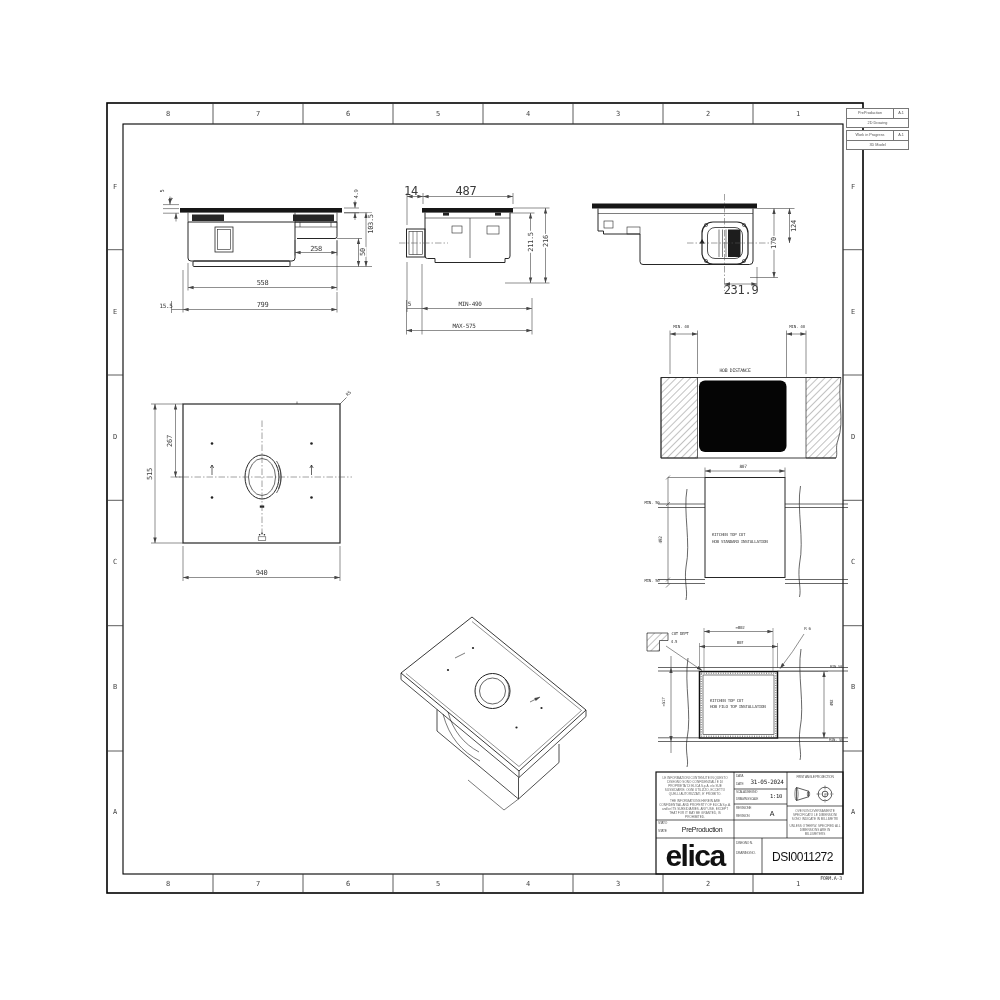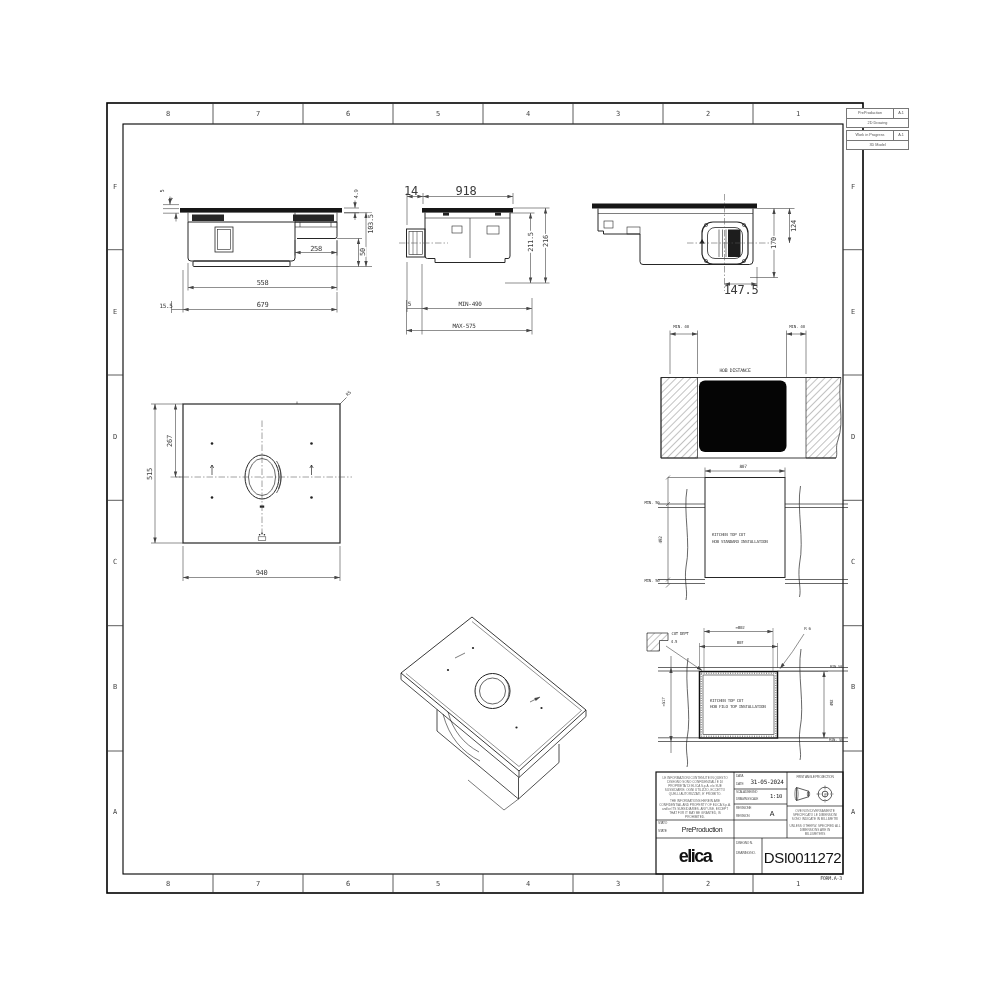--- a/index.html
+++ b/index.html
@@ -287,34 +287,34 @@
 <div class="lbl zone" style="left:853px;top:812px">A</div>
 <div class="lbl s5" style="left:831px;top:877.5px">FORM.A-3</div>
 
 <div class="lbl rot s55" style="left:162.5px;top:191px">5</div>
 <div class="lbl rot s55" style="left:172px;top:199px">4</div>
 <div class="lbl rot s55" style="left:356.5px;top:194px">4.9</div>
 <div class="lbl rot s7 bg" style="left:370.5px;top:224px">103.5</div>
 <div class="lbl rot s7 bg" style="left:362.5px;top:251.5px">50</div>
 <div class="lbl s7" style="left:316px;top:248.5px">258</div>
 <div class="lbl s7" style="left:262.5px;top:283px">558</div>
-<div class="lbl s7" style="left:262.5px;top:305px">679</div>
+<div class="lbl s7" style="left:262.5px;top:305px">799</div>
 <div class="lbl s6" style="left:166px;top:305.5px">15.5</div>
 
 <div class="lbl s65" style="left:411px;top:191px">14</div>
-<div class="lbl s65" style="left:466px;top:191px">918</div>
+<div class="lbl s65" style="left:466px;top:191px">487</div>
 <div class="lbl rot s7 bg" style="left:530.5px;top:242px">211.5</div>
 <div class="lbl rot s7 bg" style="left:545.5px;top:241px">216</div>
 <div class="lbl s6" style="left:409.5px;top:303.5px">5</div>
 <div class="lbl s6" style="left:470px;top:303.5px">MIN-490</div>
 <div class="lbl s6" style="left:464px;top:325.5px">MAX-575</div>
 
 <div class="lbl rot s7" style="left:793.5px;top:226px">124</div>
 <div class="lbl rot s7 bg" style="left:774px;top:243px">170</div>
-<div class="lbl s65" style="left:741px;top:290px">147.5</div>
+<div class="lbl s65" style="left:741px;top:290px">231.9</div>
 
 <div class="lbl rot s7" style="left:169.5px;top:440.5px">267</div>
 <div class="lbl rot s7" style="left:149.5px;top:473.5px">515</div>
 <div class="lbl s7" style="left:261.5px;top:573px">940</div>
 <div class="lbl r45 s45" style="left:349px;top:393.5px">R5</div>
 
 <div class="lbl s42" style="left:681px;top:327px">MIN. 40</div>
 <div class="lbl s42" style="left:797px;top:327px">MIN. 40</div>
 <div class="lbl s48" style="left:735px;top:370.5px">HOB DISTANCE</div>
 
@@ -352,32 +352,32 @@
   <div class="row2">3D Model</div>
 </div>
 
 <div class="conf" style="left:659px;top:776px;width:72px">
   <p>LE INFORMAZIONI CONTENUTE IN QUESTO DISEGNO SONO CONFIDENZIALI E DI PROPRIETA' DI ELICA S.p.A. e/o SUE SUSSIDIARIE. OGNI UTILIZZO, ECCETTO QUELLI AUTORIZZATI, E' PROIBITO.</p>
   <p>THE INFORMATIONS HEREIN ARE CONFIDENTIAL AND PROPERTY OF ELICA S.p.A. and/or ITS SUBSIDIARIES. ANY USE, EXCEPT THAT FOR IT MAY BE GRANTED, IS PROHIBITED.</p>
 </div>
 <div class="lbl lft tbl s33" style="left:658px;top:824px">STATO</div>
 <div class="lbl lft tbl s33" style="left:658px;top:832px">STATE</div>
 <div class="lbl s7" style="left:702px;top:829px;color:#222;font-family:'Liberation Sans',sans-serif">PreProduction</div>
-<div class="logo" style="left:695px;top:856px;font-size:18px">elica</div>
+<div class="logo" style="left:695px;top:856px;font-size:30px">elica</div>
 <div class="lbl lft tbl s33" style="left:736px;top:776.5px">DATA</div>
 <div class="lbl lft tbl s33" style="left:736px;top:785px">DATE</div>
 <div class="lbl s6" style="left:767px;top:782px;color:#222">31-05-2024</div>
 <div class="lbl lft tbl s31" style="left:736px;top:792.5px">SCALA DISEGNO</div>
 <div class="lbl lft tbl s31" style="left:736px;top:799.5px">DRAWING SCALE</div>
 <div class="lbl s55" style="left:776px;top:797px;color:#222">1:10</div>
 <div class="lbl lft tbl s33" style="left:736px;top:809px">REVISIONE</div>
 <div class="lbl lft tbl s33" style="left:736px;top:817px">REVISION</div>
 <div class="lbl s7" style="left:772px;top:813px;color:#222;font-family:'Liberation Sans',sans-serif">A</div>
 <div class="lbl tbl s33" style="left:815px;top:777.5px">FIRST ANGLE PROJECTION</div>
 <div class="conf" style="left:789px;top:809px;width:52px">
   <p>OVE NON DIVERSAMENTE SPECIFICATO LE DIMENSIONI SONO INDICATE IN MILLIMETRI</p>
   <p>UNLESS OTHERW. SPECIFIED ALL DIMENSIONS ARE IN MILLIMETERS</p>
 </div>
 <div class="lbl lft tbl s33" style="left:736px;top:844px">DISEGNO N.</div>
 <div class="lbl lft tbl s33" style="left:736px;top:854px">DRAWING NO.</div>
-<div class="lbl" style="left:802.5px;top:857px;font-size:15px;color:#111;font-family:'Liberation Sans',sans-serif;letter-spacing:-0.5px">DSI0011272</div>
+<div class="lbl" style="left:802.5px;top:857px;font-size:12px;color:#111;font-family:'Liberation Sans',sans-serif;letter-spacing:-0.5px">DSI0011272</div>
 
 </div>
 
 </body></html>

